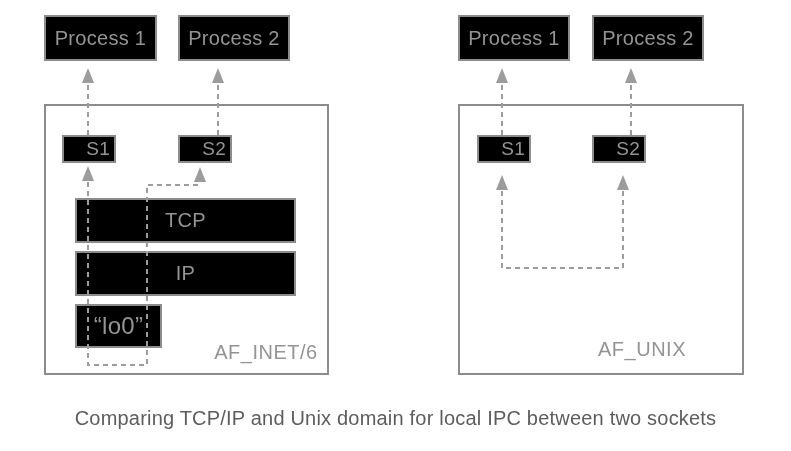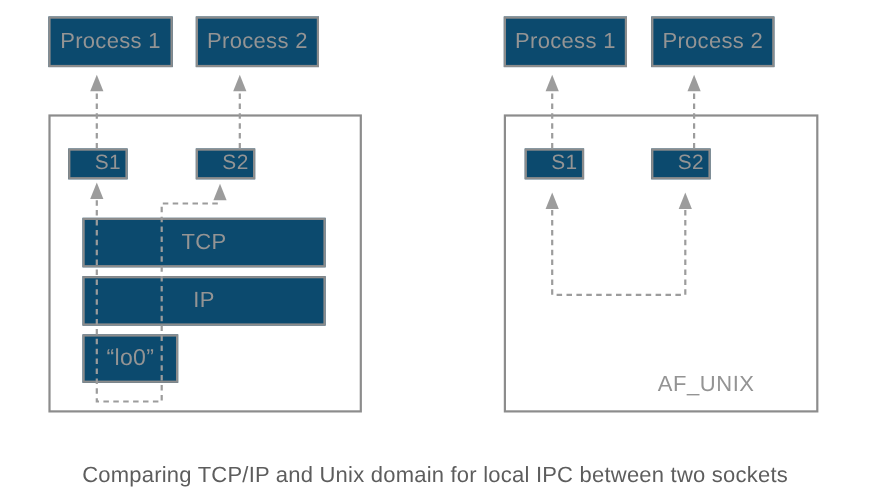--- a/index.html
+++ b/index.html
@@ -8,45 +8,45 @@
     width: 791px;
     height: 451px;
     background: var(--background, #ffffff);
     font-family: "Liberation Sans", "DejaVu Sans", sans-serif;
     overflow: hidden;
   }
   .box {
     position: absolute;
     box-sizing: border-box;
     border: 2px solid var(--border, #8c8c8c);
-    background: #0c4a6e;
+    background: #000000;
     display: flex;
     align-items: center;
     justify-content: center;
     color: var(--text, #949494);
     font-size: 20px;
     letter-spacing: 0.3px;
     white-space: nowrap;
   }
   .outer-box { background: #ffffff; }
   .s-box { font-size: 19px; justify-content: flex-end; }
   .s-box span { position: relative; left: -4px; }
-  .lo-box { font-size: 21px; }
+  .lo-box { font-size: 24px; }
   .domain-label {
     position: absolute;
     color: var(--text, #949494);
     font-size: 20px;
     letter-spacing: 0.5px;
     text-align: center;
     white-space: nowrap;
   }
   .caption {
     position: absolute;
     left: 0;
-    top: 421px;
+    top: 407px;
     width: 791px;
     text-align: center;
     color: var(--caption, #5d5d5d);
     font-size: 20px;
     letter-spacing: 0.2px;
     white-space: nowrap;
   }
   svg.overlay {
     position: absolute;
     left: 0; top: 0;
@@ -85,20 +85,21 @@
   <div class="box" style="left:75px; top:251px; width:221px; height:45px;">
     <span>IP</span>
   </div>
   <div class="box" style="left:75px; top:198px; width:221px; height:45px;">
     <span>TCP</span>
   </div>
   <div class="box lo-box" style="left:75px; top:304px; width:87px; height:44px;">
     <span>“lo0”</span>
   </div>
 
+  <div class="domain-label" style="left:210px; top:341px; width:112px;">AF_INET/6</div>
 
   <div class="box outer-box" style="left:458px; top:104px; width:286px; height:271px;"></div>
 
   <div class="box" style="left:458px; top:15px; width:112px; height:46px;">
     <span>Process 1</span>
   </div>
   <div class="box" style="left:592px; top:15px; width:112px; height:46px;">
     <span>Process 2</span>
   </div>
 

